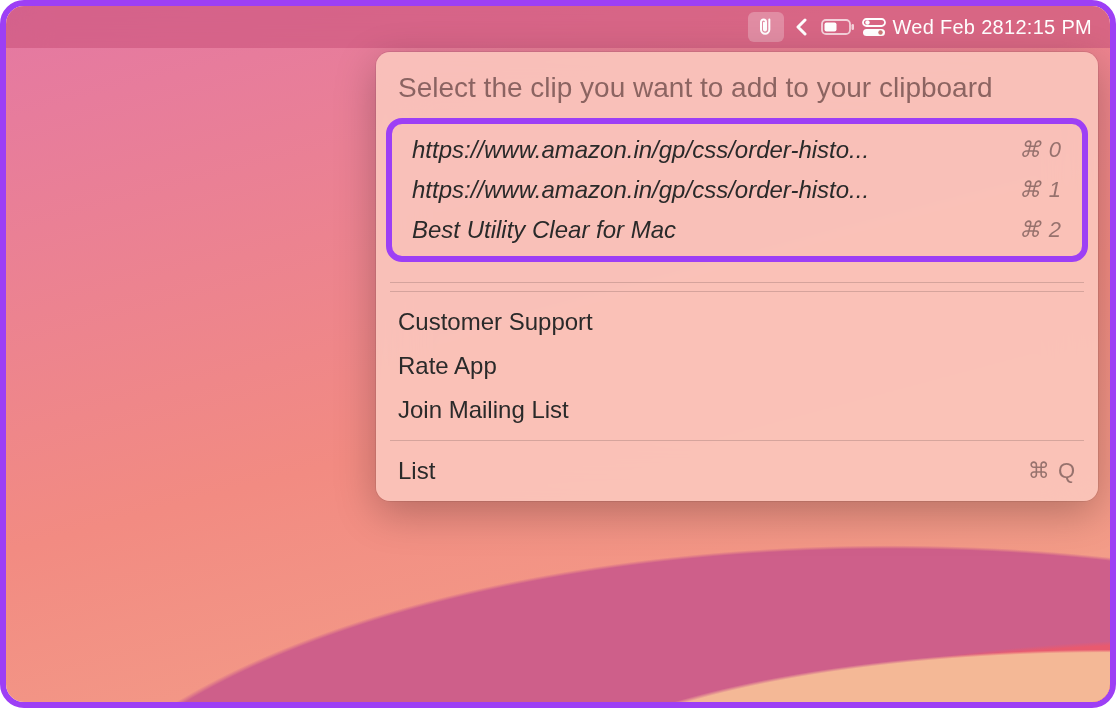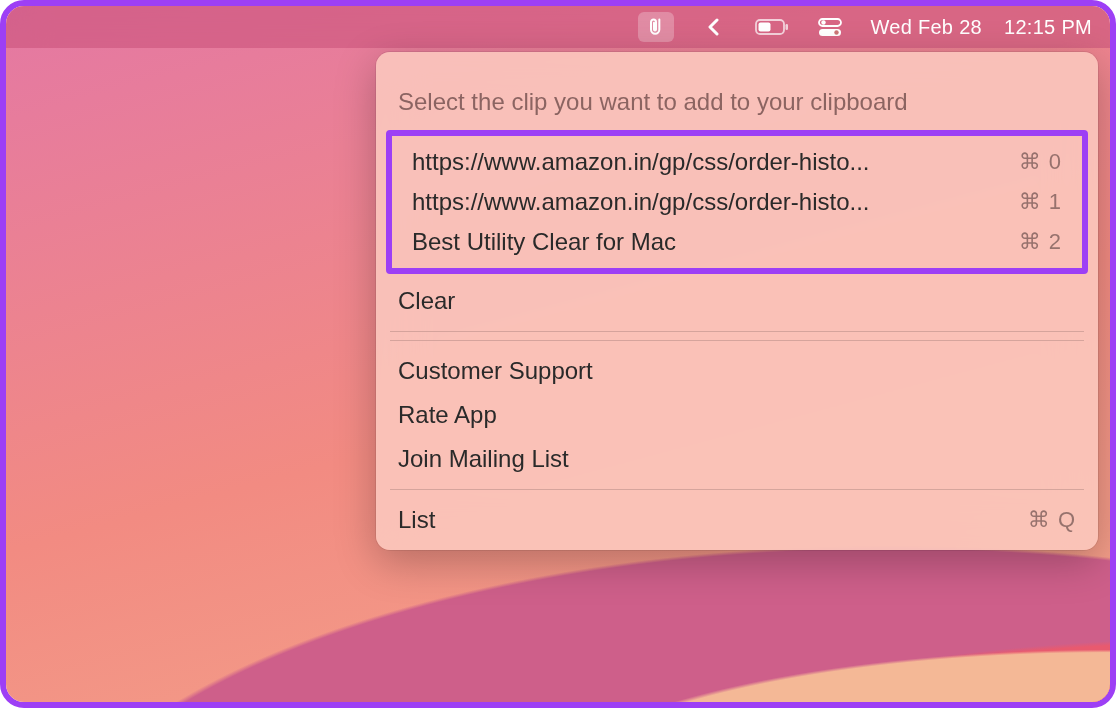--- a/index.html
+++ b/index.html
@@ -32,21 +32,20 @@
     .menubar {
       position: absolute;
       top: 0; left: 0; right: 0;
       height: 42px;
       background: rgba(200, 80, 120, 0.55);
       backdrop-filter: blur(20px);
       display: flex;
       align-items: center;
       justify-content: flex-end;
       padding: 0 18px;
-      gap: 22px;
       color: #fff;
       font-size: 20px;
       font-weight: 500;
     }
     .menubar-icon-btn {
       display: inline-flex;
       align-items: center;
       justify-content: center;
       width: 36px;
       height: 30px;
@@ -63,29 +62,29 @@
       width: 722px;
       background: rgba(250, 200, 190, 0.88);
       backdrop-filter: blur(24px);
       border-radius: 14px;
       box-shadow: 0 12px 40px rgba(0,0,0,0.25), 0 0 0 1px rgba(0,0,0,0.08);
       padding: 14px 0 8px 0;
       color: #333;
     }
     .menu-header {
       padding: 6px 22px 14px 22px;
-      font-size: 24px;
+      font-size: 28px;
       color: rgba(80,50,50,0.65);
-      margin-top: 16px;
     }
     .highlight-box {
-      margin: 0 10px 5px 10px;
+      margin: 0 10px 20px 10px;
       border: 6px solid #9d3ff5;
-      border-radius: 4px;
+      border-radius: 16px;
       padding: 6px 6px;
+      font-style: italic;
     }
     .menu-item {
       display: flex;
       align-items: center;
       justify-content: space-between;
       padding: 6px 14px;
       font-size: 24px;
       color: #2a2a2a;
       cursor: default;
     }
@@ -148,23 +147,20 @@
     <div class="menu-item">
       <span>https://www.amazon.in/gp/css/order-histo...</span>
       <span class="shortcut">⌘ 1</span>
     </div>
     <div class="menu-item">
       <span>Best Utility Clear for Mac</span>
       <span class="shortcut">⌘ 2</span>
     </div>
   </div>
 
-  <div class="menu-item plain">
-    <span>Clear</span>
-  </div>
 
   <div class="sep"></div>
 
 
   <div class="sep"></div>
 
   <div class="menu-item plain">
     <span>Customer Support</span>
   </div>
   <div class="menu-item plain">

